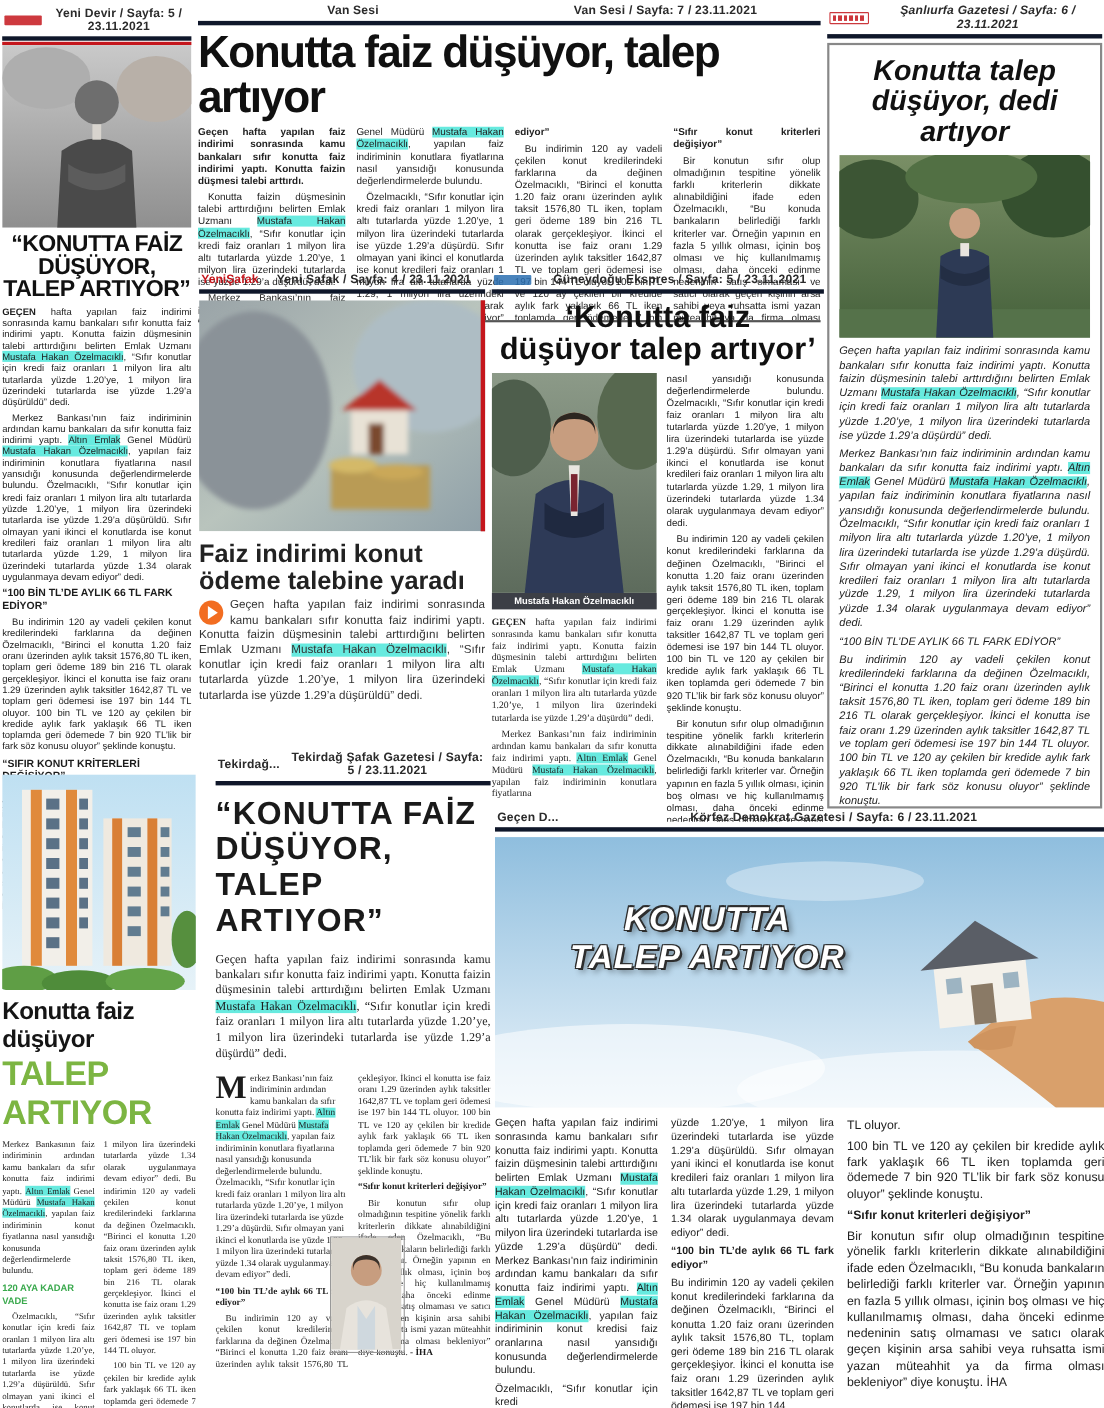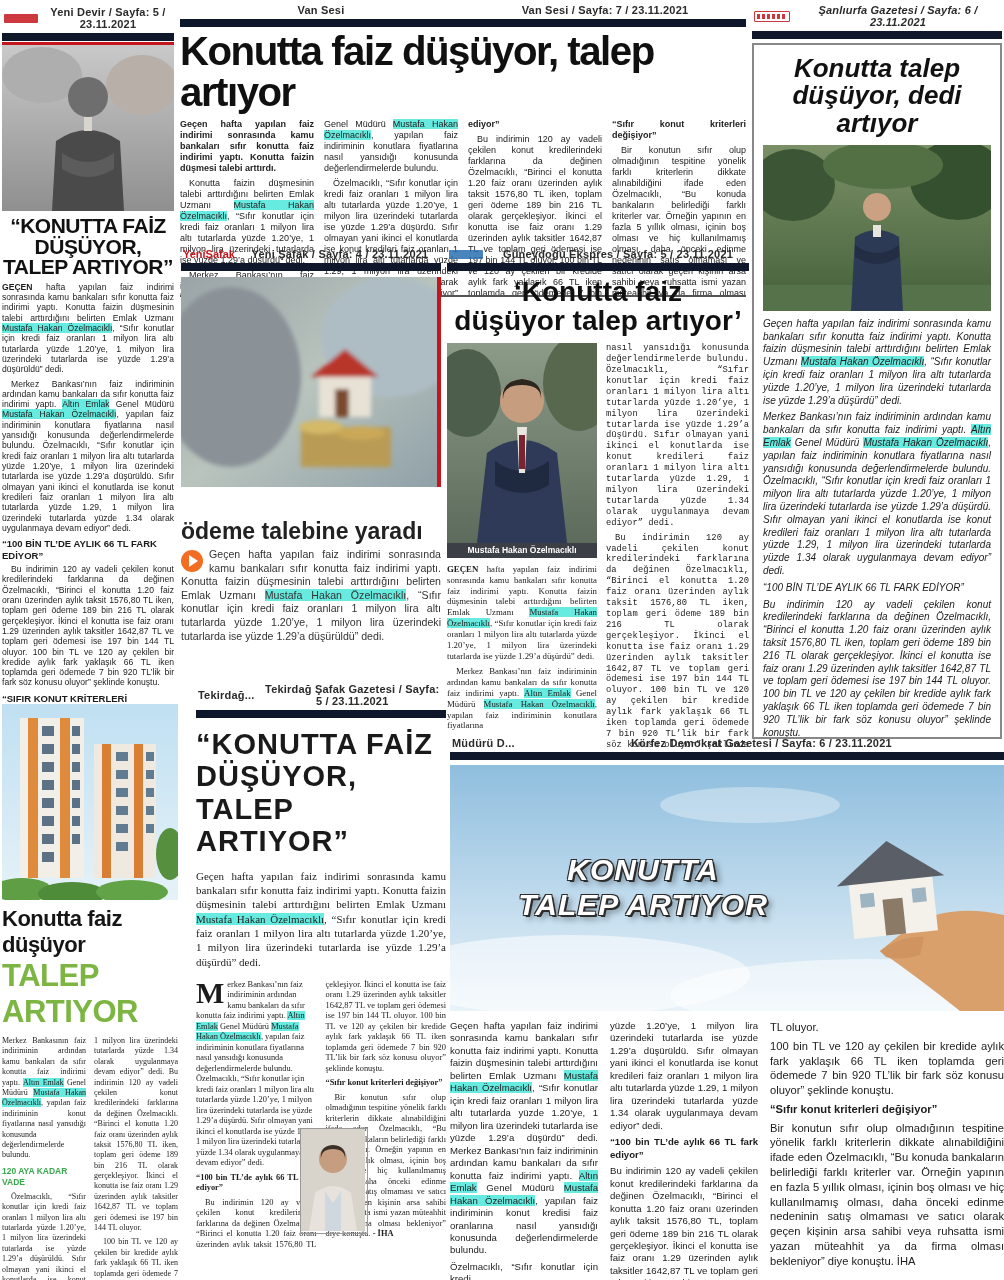--- a/index.html
+++ b/index.html
@@ -1,20 +1,20 @@
 <!DOCTYPE html>
 <html lang="tr"><head>
 <meta charset="utf-8">
 <style>
   html,body{margin:0;padding:0;background:#ffffff;}
   .canvas{position:relative;width:1004px;height:1280px;background:#fff;overflow:hidden;
           font-family:"Liberation Sans",sans-serif;color:#1c1c1c;}
   .clip{position:absolute;}
   
-  .srchead{display:flex;align-items:center;gap:6px;border-bottom:8px solid #0f172a;padding:2px 2px 3px;}
+  .srchead{display:flex;align-items:center;gap:6px;border-bottom:4px solid #0f172a;padding:2px 2px 3px;}
   .srctitle{font-weight:700;font-size:11px;color:#2b2b2b;flex:1;text-align:center;letter-spacing:.2px;}
   .srctitle.left{text-align:left;flex:0 0 auto;}
   .minilogo{display:inline-block;width:34px;height:9px;background:#c4161c;opacity:.85;border-radius:1px;}
   .minilogo.box{background:#fff;border:1px solid #c4161c;position:relative;}
   .minilogo.box::after{content:"";position:absolute;left:2px;top:2px;right:2px;bottom:2px;background:repeating-linear-gradient(90deg,#c4161c 0 3px,#fff 3px 5px);}
   .minilogo.blue{background:#2a6fb0;}
   .redword{color:#c4161c;font-weight:700;font-size:11px;white-space:nowrap;}
   .redrule{height:3px;background:#c4161c;margin-top:1px;}
   
   .hl{background:#67eadf;}
@@ -37,21 +37,21 @@
   .sf-body{font-size:10px;line-height:1.28;margin-top:7px;}
   
   .ysf-headline{margin:8px 0 5px;font-size:23px;line-height:1.05;font-weight:900;color:#222;}
   .ysf-body{font-size:10.6px;line-height:1.28;color:#333;}
   .playwrap{float:left;width:22px;height:22px;border-radius:50%;background:#f26d21;margin:2px 6px 2px 0;position:relative;}
   .playwrap::after{content:"";position:absolute;left:8px;top:5px;border-left:9px solid #fff;border-top:6px solid transparent;border-bottom:6px solid transparent;}
   
   .gd-headline{margin:6px 0 8px;font-size:28px;line-height:1.04;font-weight:900;text-align:center;color:#101010;}
   .gd-cols{display:flex;gap:9px;height:408px;overflow:hidden;}
   .gd-col1{width:150px;font-size:8.8px;line-height:1.24;}
-  .gd-col2{flex:1;font-size:8.8px;line-height:1.24;font-family:Liberation Mono, monospace;}
+  .gd-col2{flex:1;font-size:8.8px;line-height:1.24;font-family:Liberation Sans, sans-serif;}
   .gd-col1 .serif{font-family:"Liberation Serif",serif;}
   .gd-caption{background:#3c3f46;color:#fff;font-size:8.5px;font-weight:700;text-align:center;padding:2px 0;}
   
   .tg-headrow{display:flex;justify-content:space-between;align-items:baseline;padding:2px 4px;}
   .tg-mast{font-weight:700;font-size:11.5px;color:#222;}
   .tg-h1{margin:6px 0 0;font-size:22px;font-weight:900;letter-spacing:-.5px;color:#151515;}
   .tg-h2{margin:0 0 6px;font-size:31px;font-weight:900;letter-spacing:-.5px;color:#7cb542;}
   .tg-cols{display:flex;gap:8px;height:250px;overflow:hidden;}
   .tg-col{flex:1;font-size:8px;line-height:1.3;font-family:"Liberation Serif",serif;}
   .tg-sub{color:#3aa94d;font-weight:700;font-size:8.5px;margin:5px 0 4px;font-family:"Liberation Sans",sans-serif;}
@@ -59,21 +59,21 @@
   .tk-headline{margin:10px 0 8px;font-size:29px;line-height:1.12;font-weight:900;letter-spacing:1px;color:#1a1a1a;}
   .tk-lead{font-size:11px;line-height:1.3;text-align:justify;font-family:"Liberation Serif",serif;}
   .tk-cols{display:flex;gap:9px;height:268px;overflow:hidden;margin-top:8px;position:relative;}
   .tk-col{flex:1;font-size:8.4px;line-height:1.25;font-family:"Liberation Serif",serif;}
   .dropcap{float:left;font-size:30px;line-height:26px;font-weight:700;padding-right:3px;font-family:"Liberation Serif",serif;}
   .tk-photo{position:absolute;left:104px;top:148px;width:66px;height:104px;border:1px solid #999;}
   
   .kf-photo{position:relative;width:100%;height:246px;overflow:hidden;}
   .kf-overlay{position:absolute;left:28px;top:58px;width:330px;text-align:center;font-weight:900;font-style:italic;
               color:#fff;letter-spacing:1px;text-shadow:2px 2px 0 #2d2d2d,-1px -1px 0 #2d2d2d,1px -1px 0 #2d2d2d,-1px 1px 0 #2d2d2d,4px 4px 6px rgba(0,0,0,.45);}
-  .kf-ov1{font-size:30px;line-height:1.15;margin-top:30px;}
+  .kf-ov1{font-size:30px;line-height:1.15;}
   .kf-ov2{font-size:30px;line-height:1.15;}
   .kf-ov3{font-size:30px;line-height:1.15;}
   .kf-cols{display:flex;gap:12px;margin-top:9px;height:268px;overflow:hidden;}
   .kf-col{font-size:9.6px;line-height:1.3;}
   .kf-c1{width:148px;}
   .kf-c2{width:148px;}
   .kf-c3{flex:1;font-size:11.2px;line-height:1.32;}
   .kf-sub{font-weight:700;margin:4px 0;}
   .photo{display:block;line-height:0;}
   svg{display:block;}
@@ -205,21 +205,21 @@
           <rect x="120" y="150" width="90" height="40" fill="#b99b55"></rect>
           <ellipse cx="140" cy="150" rx="22" ry="7" fill="#d4b968"></ellipse>
           <ellipse cx="180" cy="156" rx="24" ry="7" fill="#caa858"></ellipse>
           <rect x="138" y="96" width="52" height="44" fill="#e8e2d6"></rect>
           <polygon points="130,100 164,72 198,100" fill="#b8352c"></polygon>
           <rect x="154" y="112" width="14" height="28" fill="#7a4a2e"></rect>
         </g>
       </svg>
       <div style="position:absolute;right:0;top:0;width:4px;height:210px;background:#c4161c;"></div>
     </div>
-    <h1 class="ysf-headline"><br><span>ödeme talebine yaradı</span></h1>
+    <h1 class="ysf-headline"><span>Faiz indirimi konut</span><br><span>ödeme talebine yaradı</span></h1>
     <div class="ysf-body">
       <span class="playwrap"></span>
       <p class="jp" style="margin:0;"><span>Geçen hafta yapılan faiz indirimi sonrasında kamu bankaları sıfır konutta faiz indirimi yaptı. Konutta faizin düşmesinin talebi arttırdığını belirten Emlak Uzmanı </span><span class="hl">Mustafa Hakan Özelmacıklı</span><span>, “Sıfır konutlar için kredi faiz oranları 1 milyon lira altı tutarlarda yüzde 1.20’ye, 1 milyon lira üzerindeki tutarlarda ise yüzde 1.29’a düşürüldü” dedi.</span></p>
     </div>
   </section>
 
   <section class="clip" style="left:447px;top:246px;width:302px;">
     <header class="srchead">
       <span class="minilogo blue"></span>
       <span class="srctitle">Güneydoğu Ekspres / Sayfa: 5 / 23.11.2021</span>
@@ -353,21 +353,21 @@
           <path d="M32 16 Q46 17 44 30 Q44 20 32 20 Q20 20 20 30 Q18 17 32 16Z" fill="#3a312a"></path>
           <path d="M8 102 L14 64 Q32 50 50 64 L56 102 Z" fill="#e7e3dc"></path>
           <path d="M24 62 L32 74 L40 62 L40 102 L24 102 Z" fill="#cfd8de"></path>
         </svg>
       </div>
     </div>
   </section>
 
   <section class="clip" style="left:450px;top:735px;width:554px;">
     <header class="srchead">
-      <span class="srctitle left">Müdürü D...</span>
+      <span class="srctitle left">Geçen D...</span>
       <span class="srctitle">Körfez Demokrat Gazetesi / Sayfa: 6 / 23.11.2021</span>
     </header>
     <div class="kf-photo" style="margin-top:5px;">
       <svg width="554" height="246" viewBox="0 0 554 246">
         <defs>
             <linearGradient id="g6" x1="0" y1="0" x2="0" y2="1">
               <stop offset="0" stop-color="#8fbede"></stop>
               <stop offset="1" stop-color="#e9f3fa"></stop>
             </linearGradient>
           </defs>

